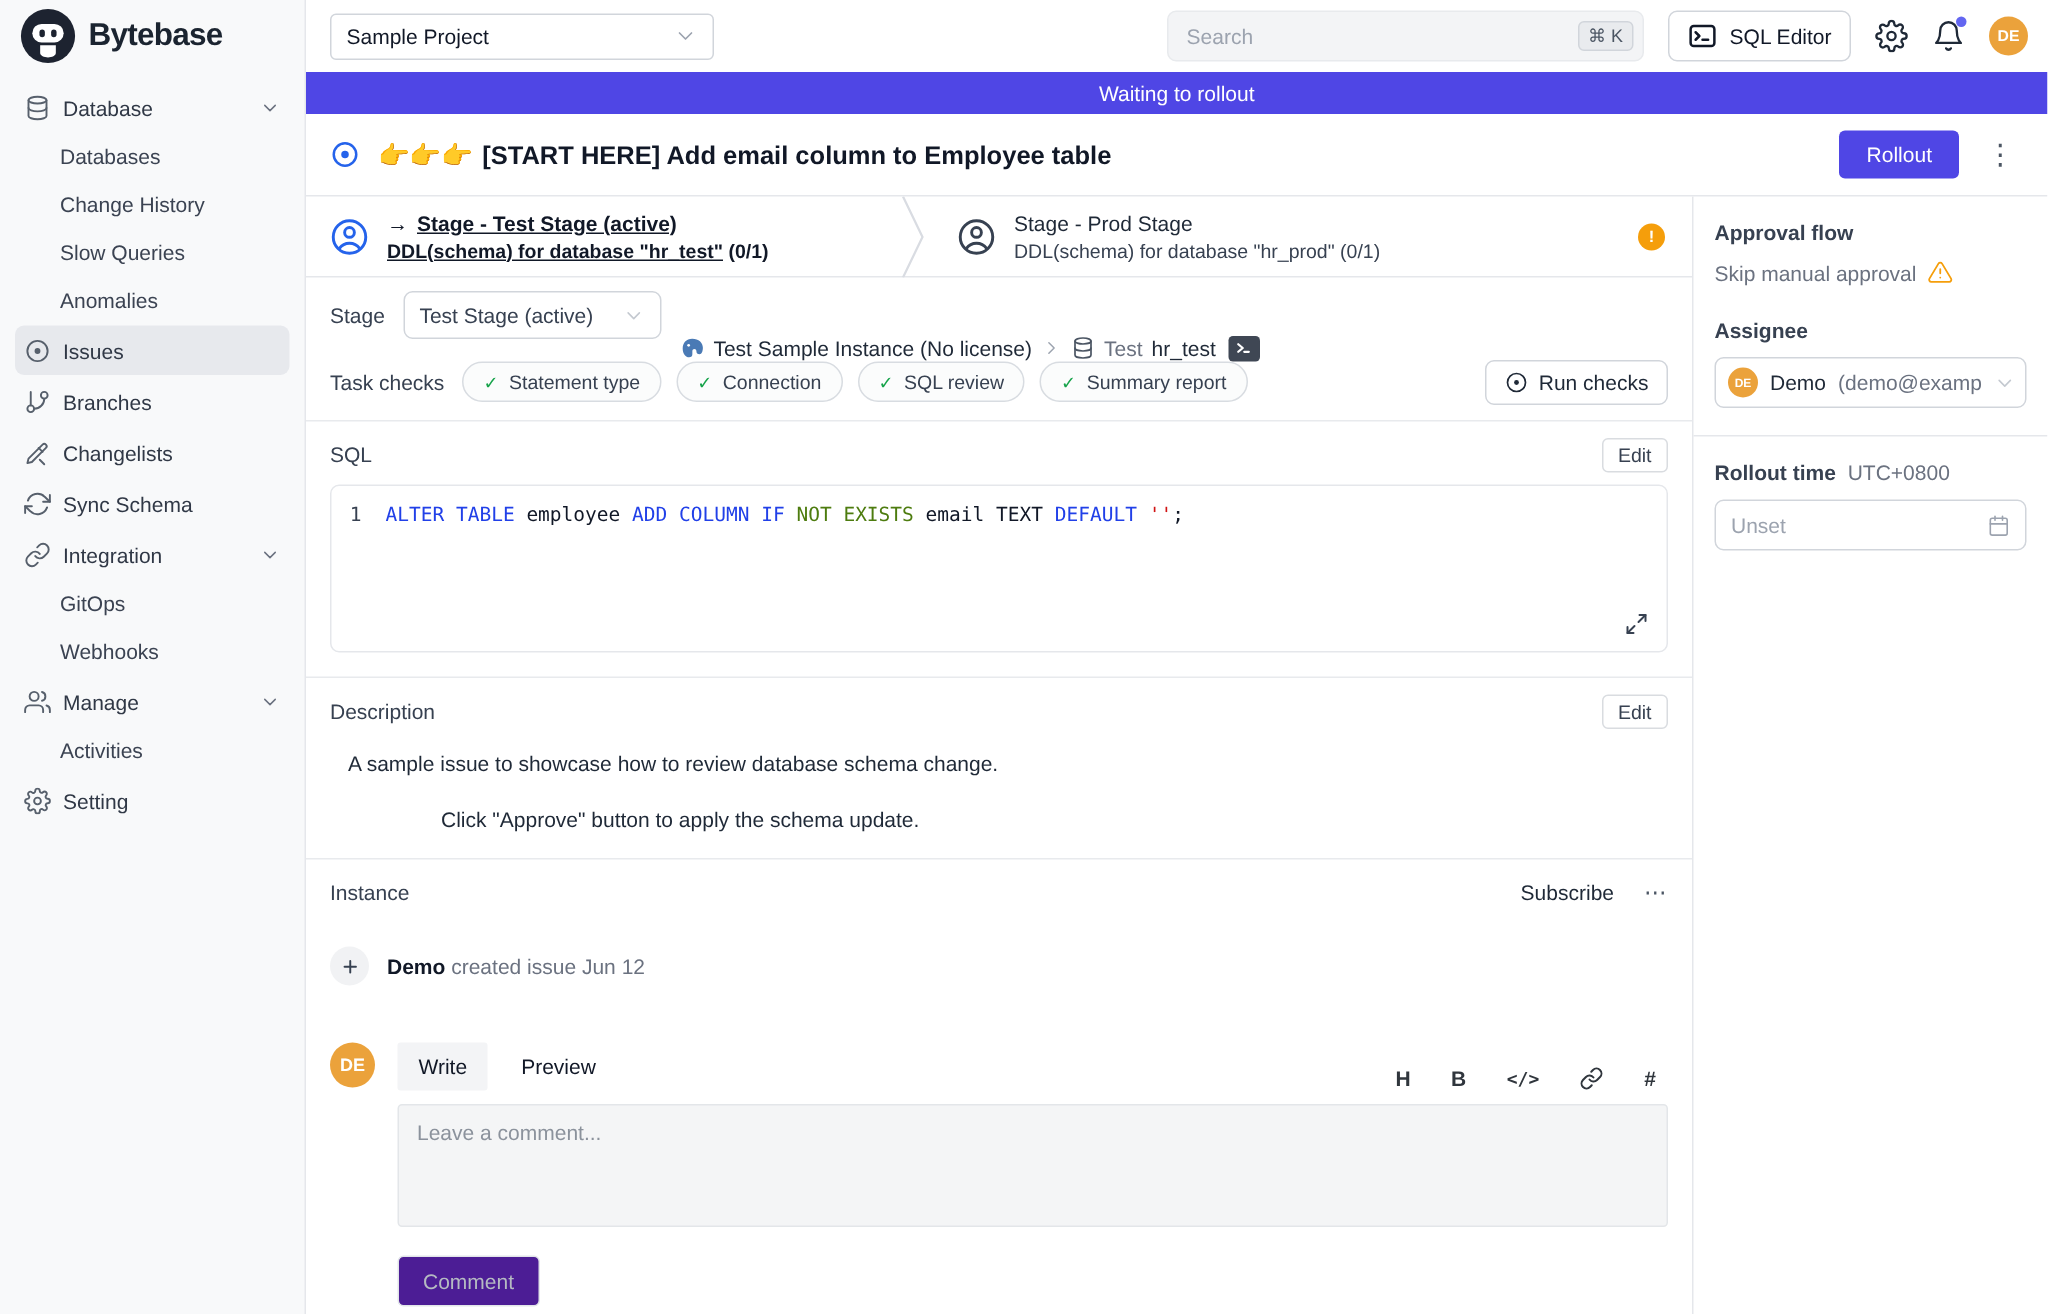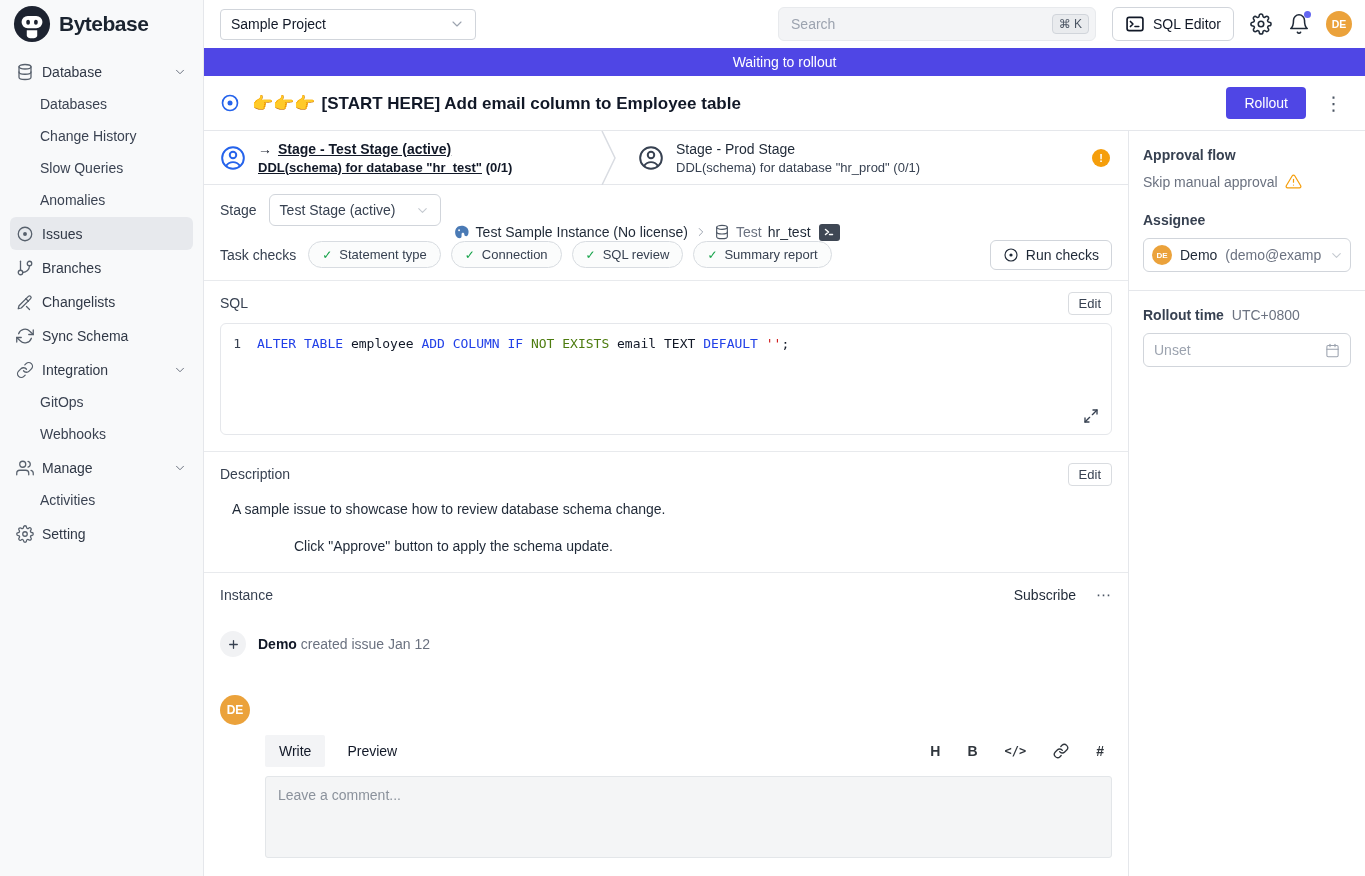--- a/index.html
+++ b/index.html
@@ -114,31 +114,31 @@
   .subscribe { color:#1f2937; background:none; border:none; font-size:14px; cursor:pointer; font-family:inherit;}
   .dots { color:#4b5563; background:none; border:none; font-size:15px; cursor:pointer; letter-spacing:1px;}
   .act-entry { margin-top:24px; display:flex; align-items:center; gap:12px; }
   .plus-circle { width:26px; height:26px; border-radius:50%; background:#f1f2f4; color:#374151; display:flex; align-items:center; justify-content:center; }
   .act-text { color:#6b7280; }
   .act-text .actor { color:#111827; font-weight:700; }
 
   .comment-wrap { margin-top:38px; display:flex; gap:15px; }
   .c-avatar { width:30px; height:30px; border-radius:50%; background:#eba23b; color:#fff; font-weight:700; font-size:12px; display:flex; align-items:center; justify-content:center; position:relative; flex:0 0 30px;}
   .editor-col { flex:1; min-width:0; }
-  .tabs-row { display:flex; align-items:center;margin-top:40px; }
+  .tabs-row { display:flex; align-items:flex-end; }
   .tab { padding:8px 14px; color:#111827; cursor:pointer; border-radius:2px;}
   .tab.active { background:#f3f4f6; }
   .tab + .tab { margin-left:8px; }
   .fmt-bar { margin-left:auto; display:flex; align-items:center; gap:27px; padding-right:8px;}
   .fmt { background:none; border:none; cursor:pointer; color:#30363d; font-weight:700; font-size:14px; font-family:inherit; padding:0;}
   .fmt.code-f { font-family:"DejaVu Sans Mono", monospace; font-size:12px; }
   .fmt .ic { width:16px; height:16px; stroke-width:2;}
   .comment-area { margin-top:9px; width:100%; height:82px; background:#f4f5f6; border:1px solid #e3e6e9; border-radius:3px; padding:10px 12px; font-family:inherit; font-size:14px; color:#1f2937; resize:none; outline:none;}
   .comment-area::placeholder { color:#8b929c; }
-  .comment-btn { margin-top:16px; border:1px solid #e2e5e9; background:#404040; border-radius:4px; padding:8px 16px; color:#b5bac2; font-size:14px; cursor:default; font-family:inherit;}
+  .comment-btn { margin-top:16px; border:1px solid #e2e5e9; background:#4c1d95; border-radius:4px; padding:8px 16px; color:#b5bac2; font-size:14px; cursor:default; font-family:inherit;}
 
   
   .panel { width:237px; flex:0 0 237px; border-left:1px solid #e5e7eb; padding:16px 14px; }
   .p-title { font-weight:700; color:#374151; font-size:14px; }
   .p-sub { margin-top:10px; color:#6b7280; display:flex; align-items:center; gap:7px;}
   .p-sub .w-ic { color:#f59e0b; width:17px; height:17px;}
   .assignee-title { margin-top:22px; }
   .assignee-select { margin-top:10px; height:34px; border:1px solid #d1d5db; border-radius:6px; display:flex; align-items:center; gap:8px; padding:0 6px 0 8px; cursor:pointer; background:#fff;}
   .mini-avatar { width:20px; height:20px; border-radius:50%; background:#eba23b; color:#fff; font-size:8px; font-weight:700; display:flex; align-items:center; justify-content:center; flex:0 0 20px;}
   .as-name { color:#1f2937; white-space:nowrap; }
@@ -459,21 +459,21 @@
             <button class="dots">⋯</button>
           </div>
         </div>
         <div class="act-entry">
           <span class="plus-circle">
             <svg class="ic" width="13" height="13" viewBox="0 0 24 24" style="stroke-width:2.4">
                 <line x1="12" y1="5" x2="12" y2="19"></line>
                 <line x1="5" y1="12" x2="19" y2="12"></line>
               </svg>
           </span>
-          <span class="act-text"><span class="actor">Demo</span> <span>created issue Jan 12</span></span>
+          <span class="act-text"><span class="actor">Demo</span> <span>created issue Jun 12</span></span>
         </div>
 
         <div class="comment-wrap">
           <div class="c-avatar">DE</div>
           <div class="editor-col">
             <div class="tabs-row">
               <span class="tab active">Write</span>
               <span class="tab">Preview</span>
               <div class="fmt-bar">
                 <button class="fmt">H</button>

